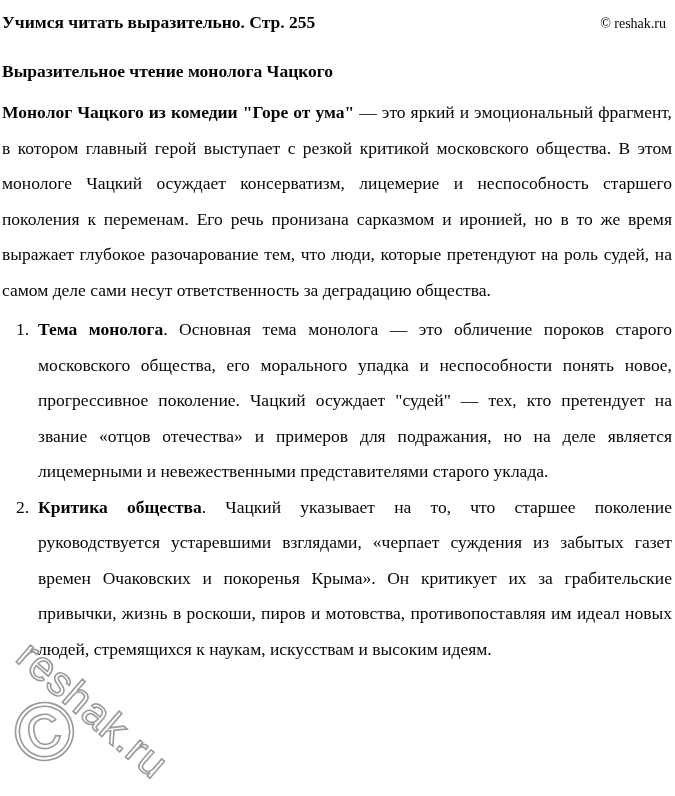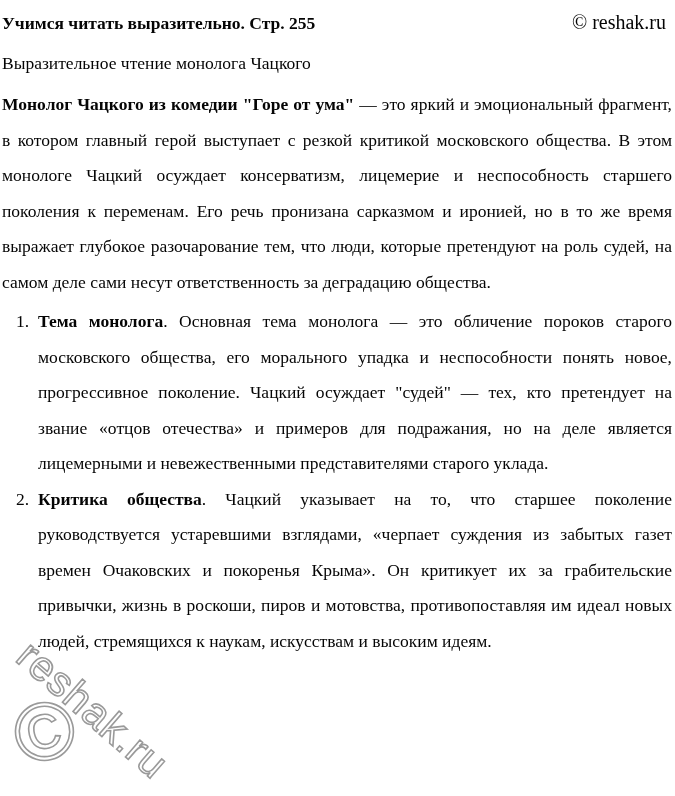--- a/index.html
+++ b/index.html
@@ -15,24 +15,24 @@
     font-size: 17.5px;
     overflow: hidden;
   }
   .header-row {
     display: flex;
     justify-content: space-between;
     align-items: baseline;
     line-height: 35.5px;
   }
   .header-title { font-weight: bold; }
-  .header-credit { font-size: 20px; padding-right: 6px; }
+  .header-credit { font-size: 14px; padding-right: 6px; }
   .subtitle {
-    font-weight: normal;
-    margin: 4px 0 0 0;
+    font-weight: bold;
+    margin: 12px 0 0 0;
     line-height: 35.5px;
   }
   .intro {
     margin: 6px 0 0 0;
     text-align: justify;
     line-height: 35.5px;
   }
   .section-heading {
     font-weight: bold;
     margin: 6px 0 0 0;

